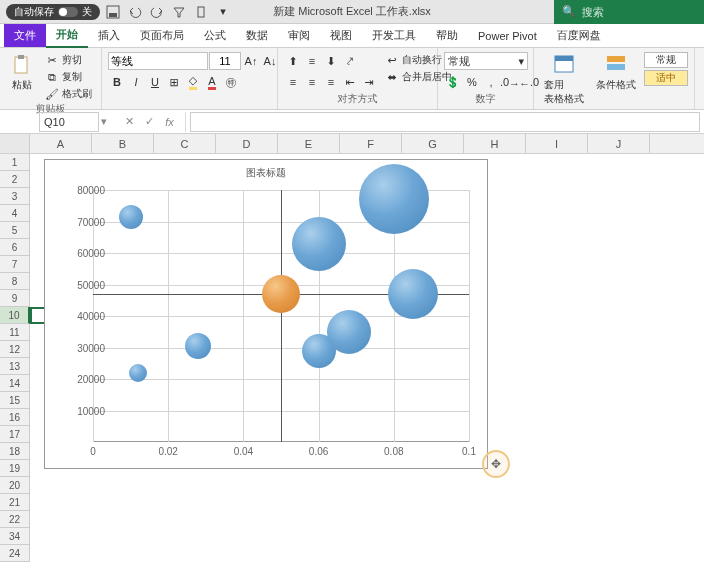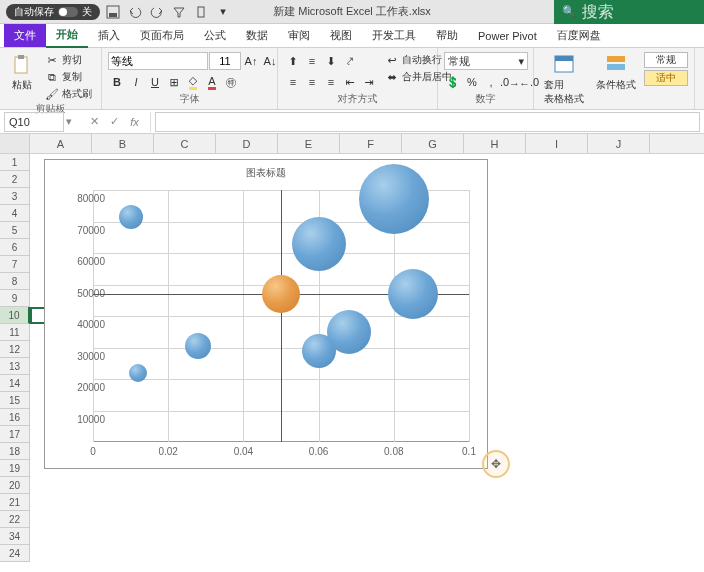--- a/index.html
+++ b/index.html
@@ -7,21 +7,21 @@
 
 .titlebar { height: 24px; background: #e6e6e6; display: flex; align-items: center; border-bottom: 1px solid #ccc; position: relative; }
 .title-left { display: flex; align-items: center; gap: 4px; padding-left: 6px; }
 .autosave { background: #3f3f3f; color: #fff; border-radius: 10px; padding: 1px 8px; font-size: 10px; display: flex; align-items: center; gap: 4px; }
 .autosave-toggle { width: 20px; height: 10px; background: #666; border-radius: 5px; position: relative; }
 .autosave-toggle::after { content: ""; position: absolute; width: 8px; height: 8px; background: #fff; border-radius: 50%; left: 1px; top: 1px; }
 .qat-btn { width: 18px; height: 18px; display: flex; align-items: center; justify-content: center; cursor: pointer; }
 .title-center { position: absolute; left: 50%; transform: translateX(-50%); font-size: 11px; color: #444; }
 .title-right { margin-left: auto; display: flex; align-items: center; height: 100%; }
 .search-box { background: #1e7e4a; color: #fff; height: 24px; display: flex; align-items: center; padding: 0 8px; gap: 6px; width: 150px; }
-.search-box input { background: transparent; border: none; color: #fff; font-size: 16px; outline: none; width: 100px; }
+.search-box input { background: transparent; border: none; color: #fff; font-size: 11px; outline: none; width: 100px; }
 .search-box input::placeholder { color: rgba(255,255,255,0.8); }
 
 .tabs { height: 24px; background: #fff; display: flex; align-items: center; border-bottom: 1px solid #d0d0d0; padding-left: 4px; }
 .tab { padding: 4px 10px; font-size: 11px; color: #333; cursor: pointer; }
 .tab.file { background: #6d28d9; color: #fff; }
 .tab.active { border-bottom: 2px solid #217346; color: #217346; font-weight: 600; }
 
 .ribbon { height: 62px; background: #f3f3f3; display: flex; border-bottom: 1px solid #d0d0d0; }
 .rgroup { border-right: 1px solid #d8d8d8; padding: 2px 6px; display: flex; flex-direction: column; justify-content: space-between; height: 100%; }
 .rgroup-label { font-size: 10px; color: #666; text-align: center; padding-bottom: 1px; }
@@ -35,21 +35,21 @@
 .font-select { height: 18px; font-size: 11px; border: 1px solid #c0c0c0; background: #fff; padding: 0 2px; }
 .size-select { width: 32px; height: 18px; font-size: 11px; border: 1px solid #c0c0c0; background: #fff; text-align: center; }
 .btn-row { display: flex; gap: 1px; align-items: center; }
 .btn-row .tb { width: 18px; height: 18px; display: flex; align-items: center; justify-content: center; cursor: pointer; font-size: 11px; border: 1px solid transparent; }
 .dropdown-wide { height: 18px; font-size: 11px; border: 1px solid #c0c0c0; background: #fff; padding: 0 3px; display: flex; align-items: center; justify-content: space-between; gap: 8px; }
 
 .style-cell { width: 44px; height: 16px; border: 1px solid #bbb; font-size: 10px; display: flex; align-items: center; justify-content: center; overflow: hidden; }
 .style-normal { background: #fff; }
 .style-mid { background: #ffeb9c; color: #9c6500; }
 
-.namebox-bar { height: 24px; background: #fff; display: flex; align-items: center; border-bottom: 1px solid #d0d0d0; }
+.namebox-bar { height: 24px; background: #fff; display: flex; align-items: center; border-bottom: 1px solid #d0d0d0; padding-left: 35px; }
 .namebox { width: 60px; height: 20px; border: 1px solid #ccc; margin-left: 4px; padding-left: 4px; font-size: 11px; display: flex; align-items: center; }
 .nb-controls { display: flex; align-items: center; gap: 2px; padding: 0 6px; border-right: 1px solid #ddd; height: 20px; margin-left: 6px; }
 .nb-btn { width: 18px; height: 18px; display: flex; align-items: center; justify-content: center; color: #888; cursor: pointer; font-size: 11px; }
 .formula-bar { flex: 1; height: 20px; border: 1px solid #ccc; margin: 0 4px; }
 
 .sheet { position: relative; background: #fff; }
 .col-headers { display: flex; height: 20px; border-bottom: 1px solid #d0d0d0; background: #f0f0f0; }
 .corner { width: 30px; border-right: 1px solid #ccc; background: #e8e8e8; }
 .col-h { width: 62px; border-right: 1px solid #ccc; display: flex; align-items: center; justify-content: center; font-size: 11px; color: #555; }
 .row-area { display: flex; }
@@ -67,21 +67,21 @@
 .gridline-v { height: 100%; width: 1px; }
 .axis-h, .axis-v { position: absolute; background: #999; }
 .axis-h { height: 1px; width: 100%; bottom: 0; }
 .axis-v { width: 1px; height: 100%; left: 0; }
 .crosshair-h, .crosshair-v { position: absolute; background: #555; }
 .crosshair-h { height: 1px; width: 100%; }
 .crosshair-v { width: 1px; height: 100%; }
 .bubble { position: absolute; border-radius: 50%; transform: translate(-50%, -50%); }
 .bubble-blue { background: radial-gradient(circle at 35% 30%, #a9cfeb, #6ca6d6 45%, #4a87bb 100%); }
 .bubble-orange { background: radial-gradient(circle at 35% 30%, #f6c789, #e89c4b 45%, #d37f29 100%); }
-.ylab { position: absolute; right: 382px; font-size: 10px; color: #666; transform: translateY(-50%); margin-top: 8px; }
+.ylab { position: absolute; right: 382px; font-size: 10px; color: #666; transform: translateY(-50%); }
 .xlab { position: absolute; top: 286px; font-size: 10px; color: #666; transform: translateX(-50%); }
 
 .cursor-indicator { position: absolute; left: 452px; top: 296px; width: 28px; height: 28px; border: 2px solid #f0c987; border-radius: 50%; display: flex; align-items: center; justify-content: center; color: #666; font-size: 12px; background: rgba(240,201,135,0.15); }
 
 svg { display: block; }
 </style>
 </head>
 <body>
 
 <div class="titlebar">
@@ -190,21 +190,20 @@
         <span class="tb">⊞</span>
         <span class="tb">
             <span style="border-bottom:3px solid #ffd966">◇</span>
           </span>
         <span class="tb">
             <span style="border-bottom:3px solid #d44">A</span>
           </span>
         <span class="tb">㊕</span>
       </div>
     </div>
-    <div class="rgroup-label">字体</div>
   </div>
 
   <div class="rgroup" style="width:160px">
     <div class="rgroup-body">
       <div class="vstack" style="gap:3px">
         <div class="btn-row">
           <span class="tb">⬆</span>
           <span class="tb">≡</span>
           <span class="tb">⬇</span>
           <span class="tb">⤤</span>

